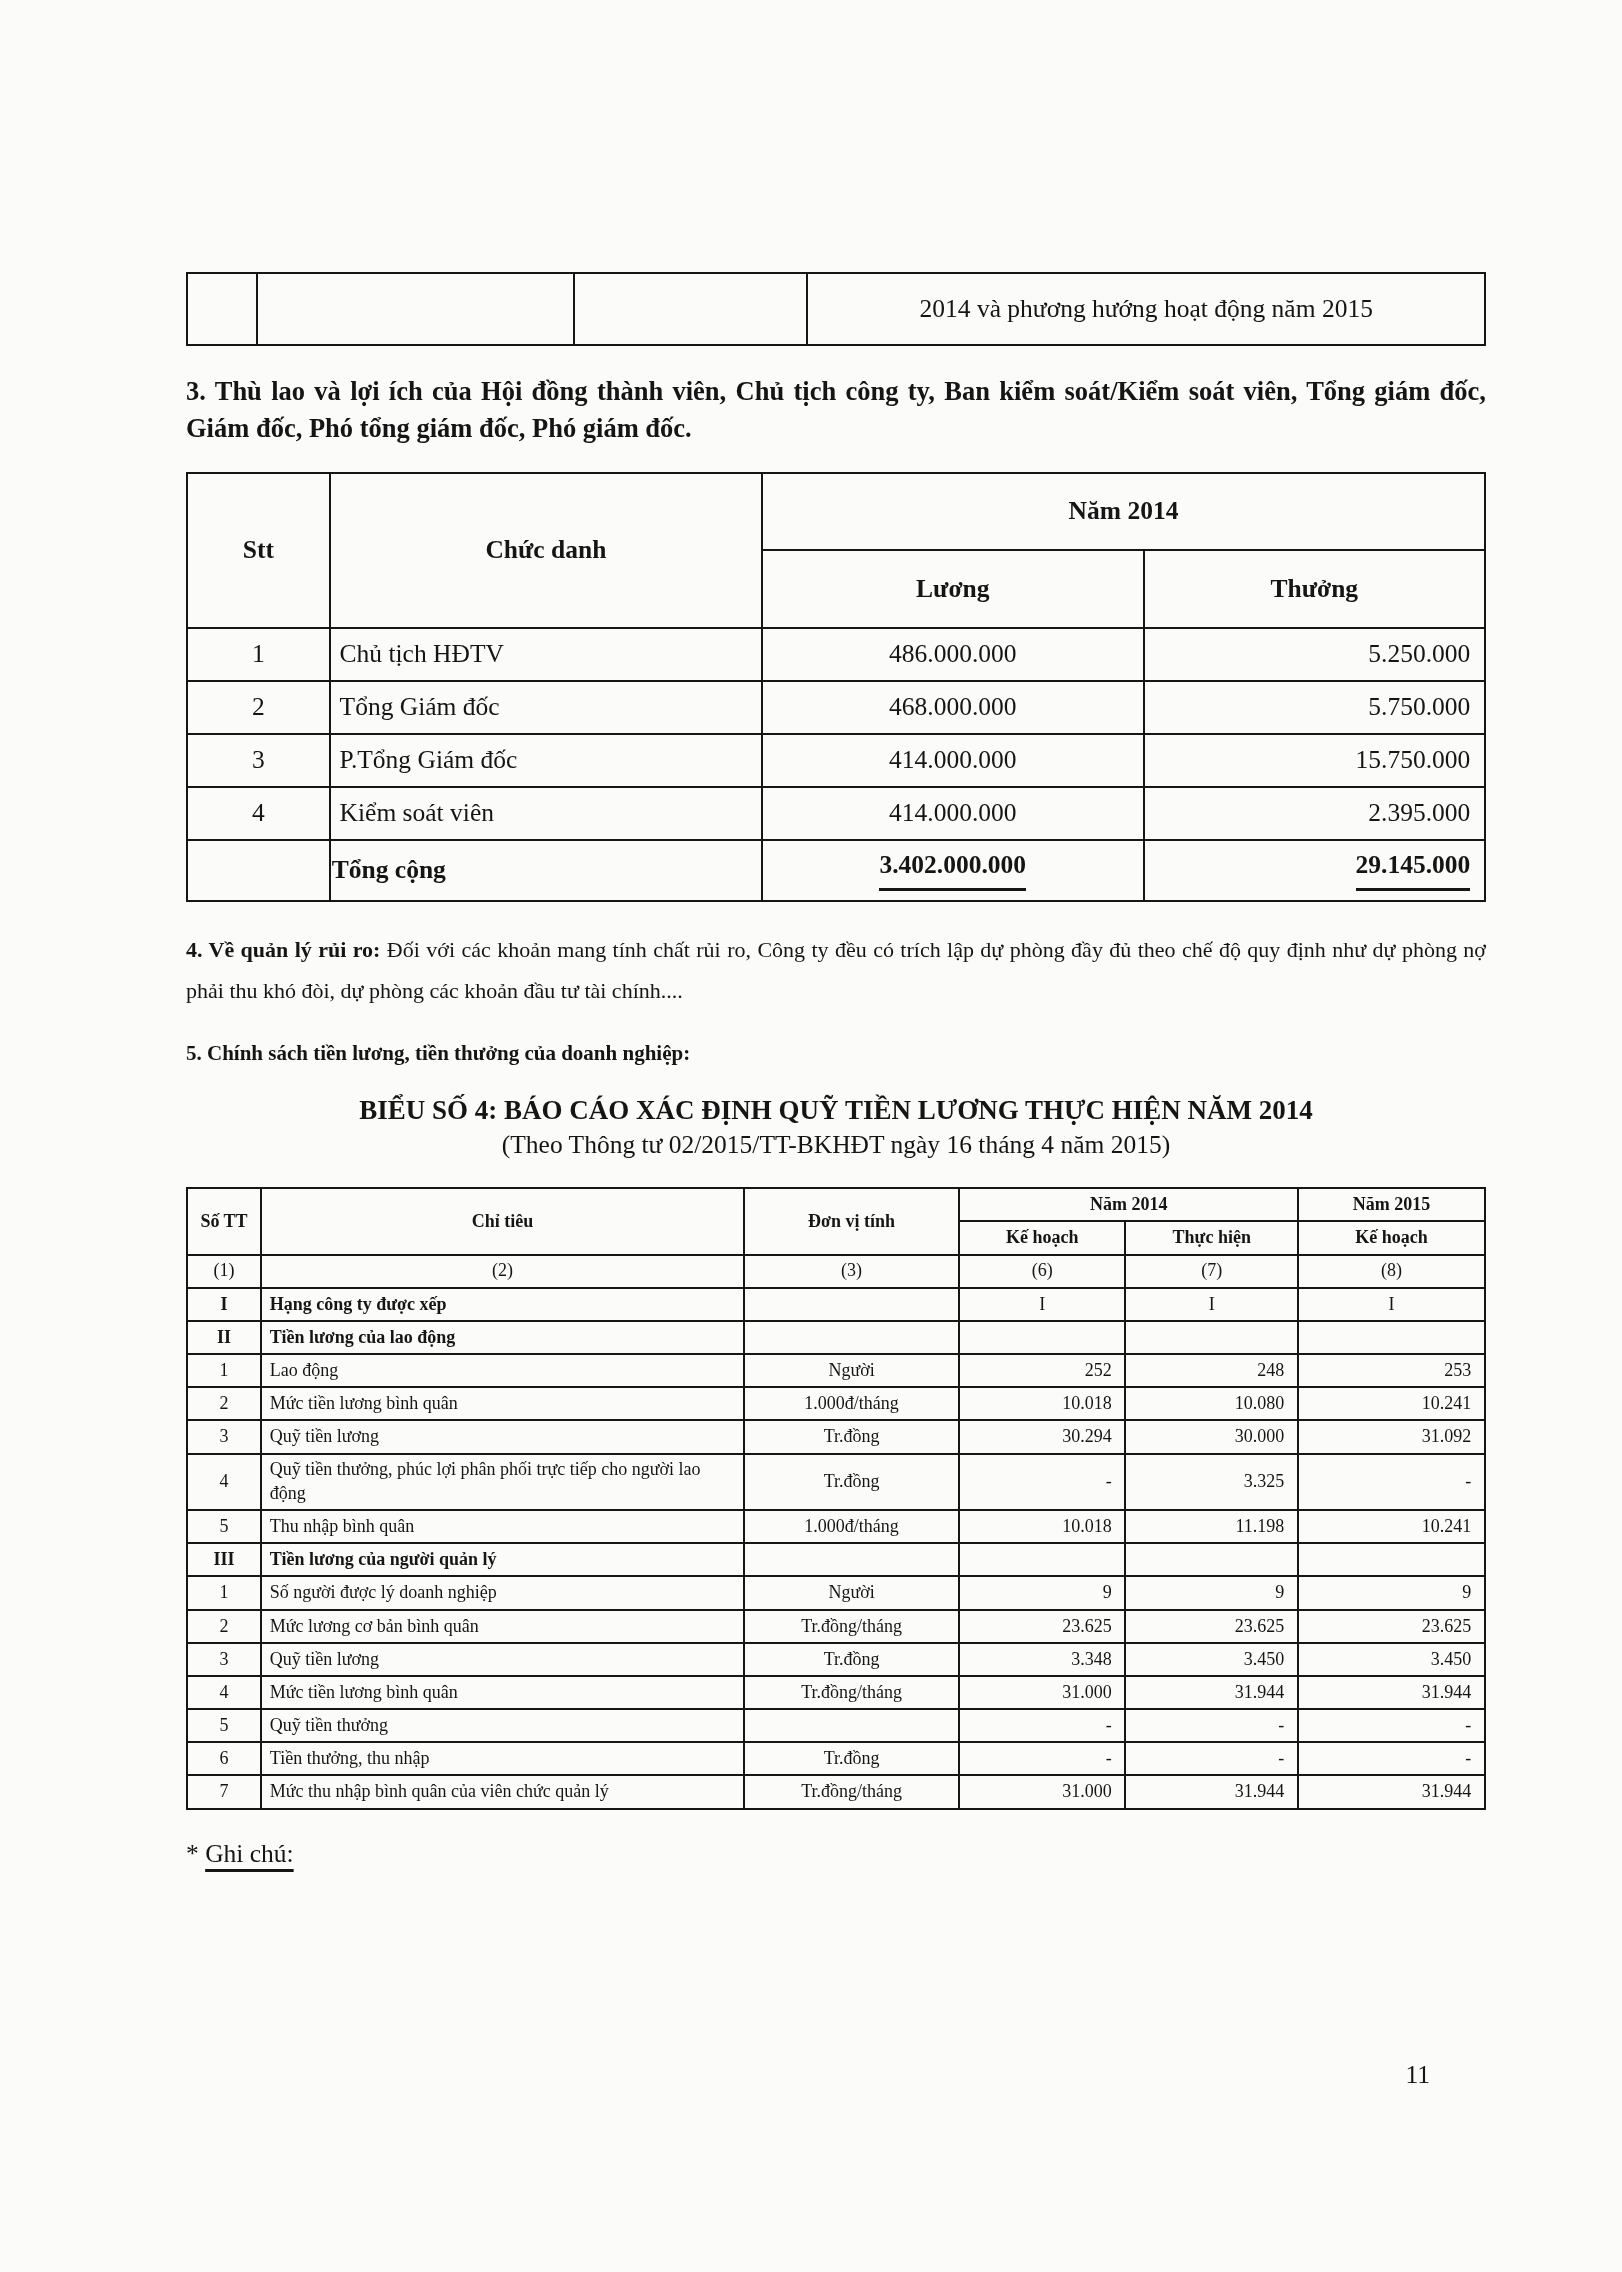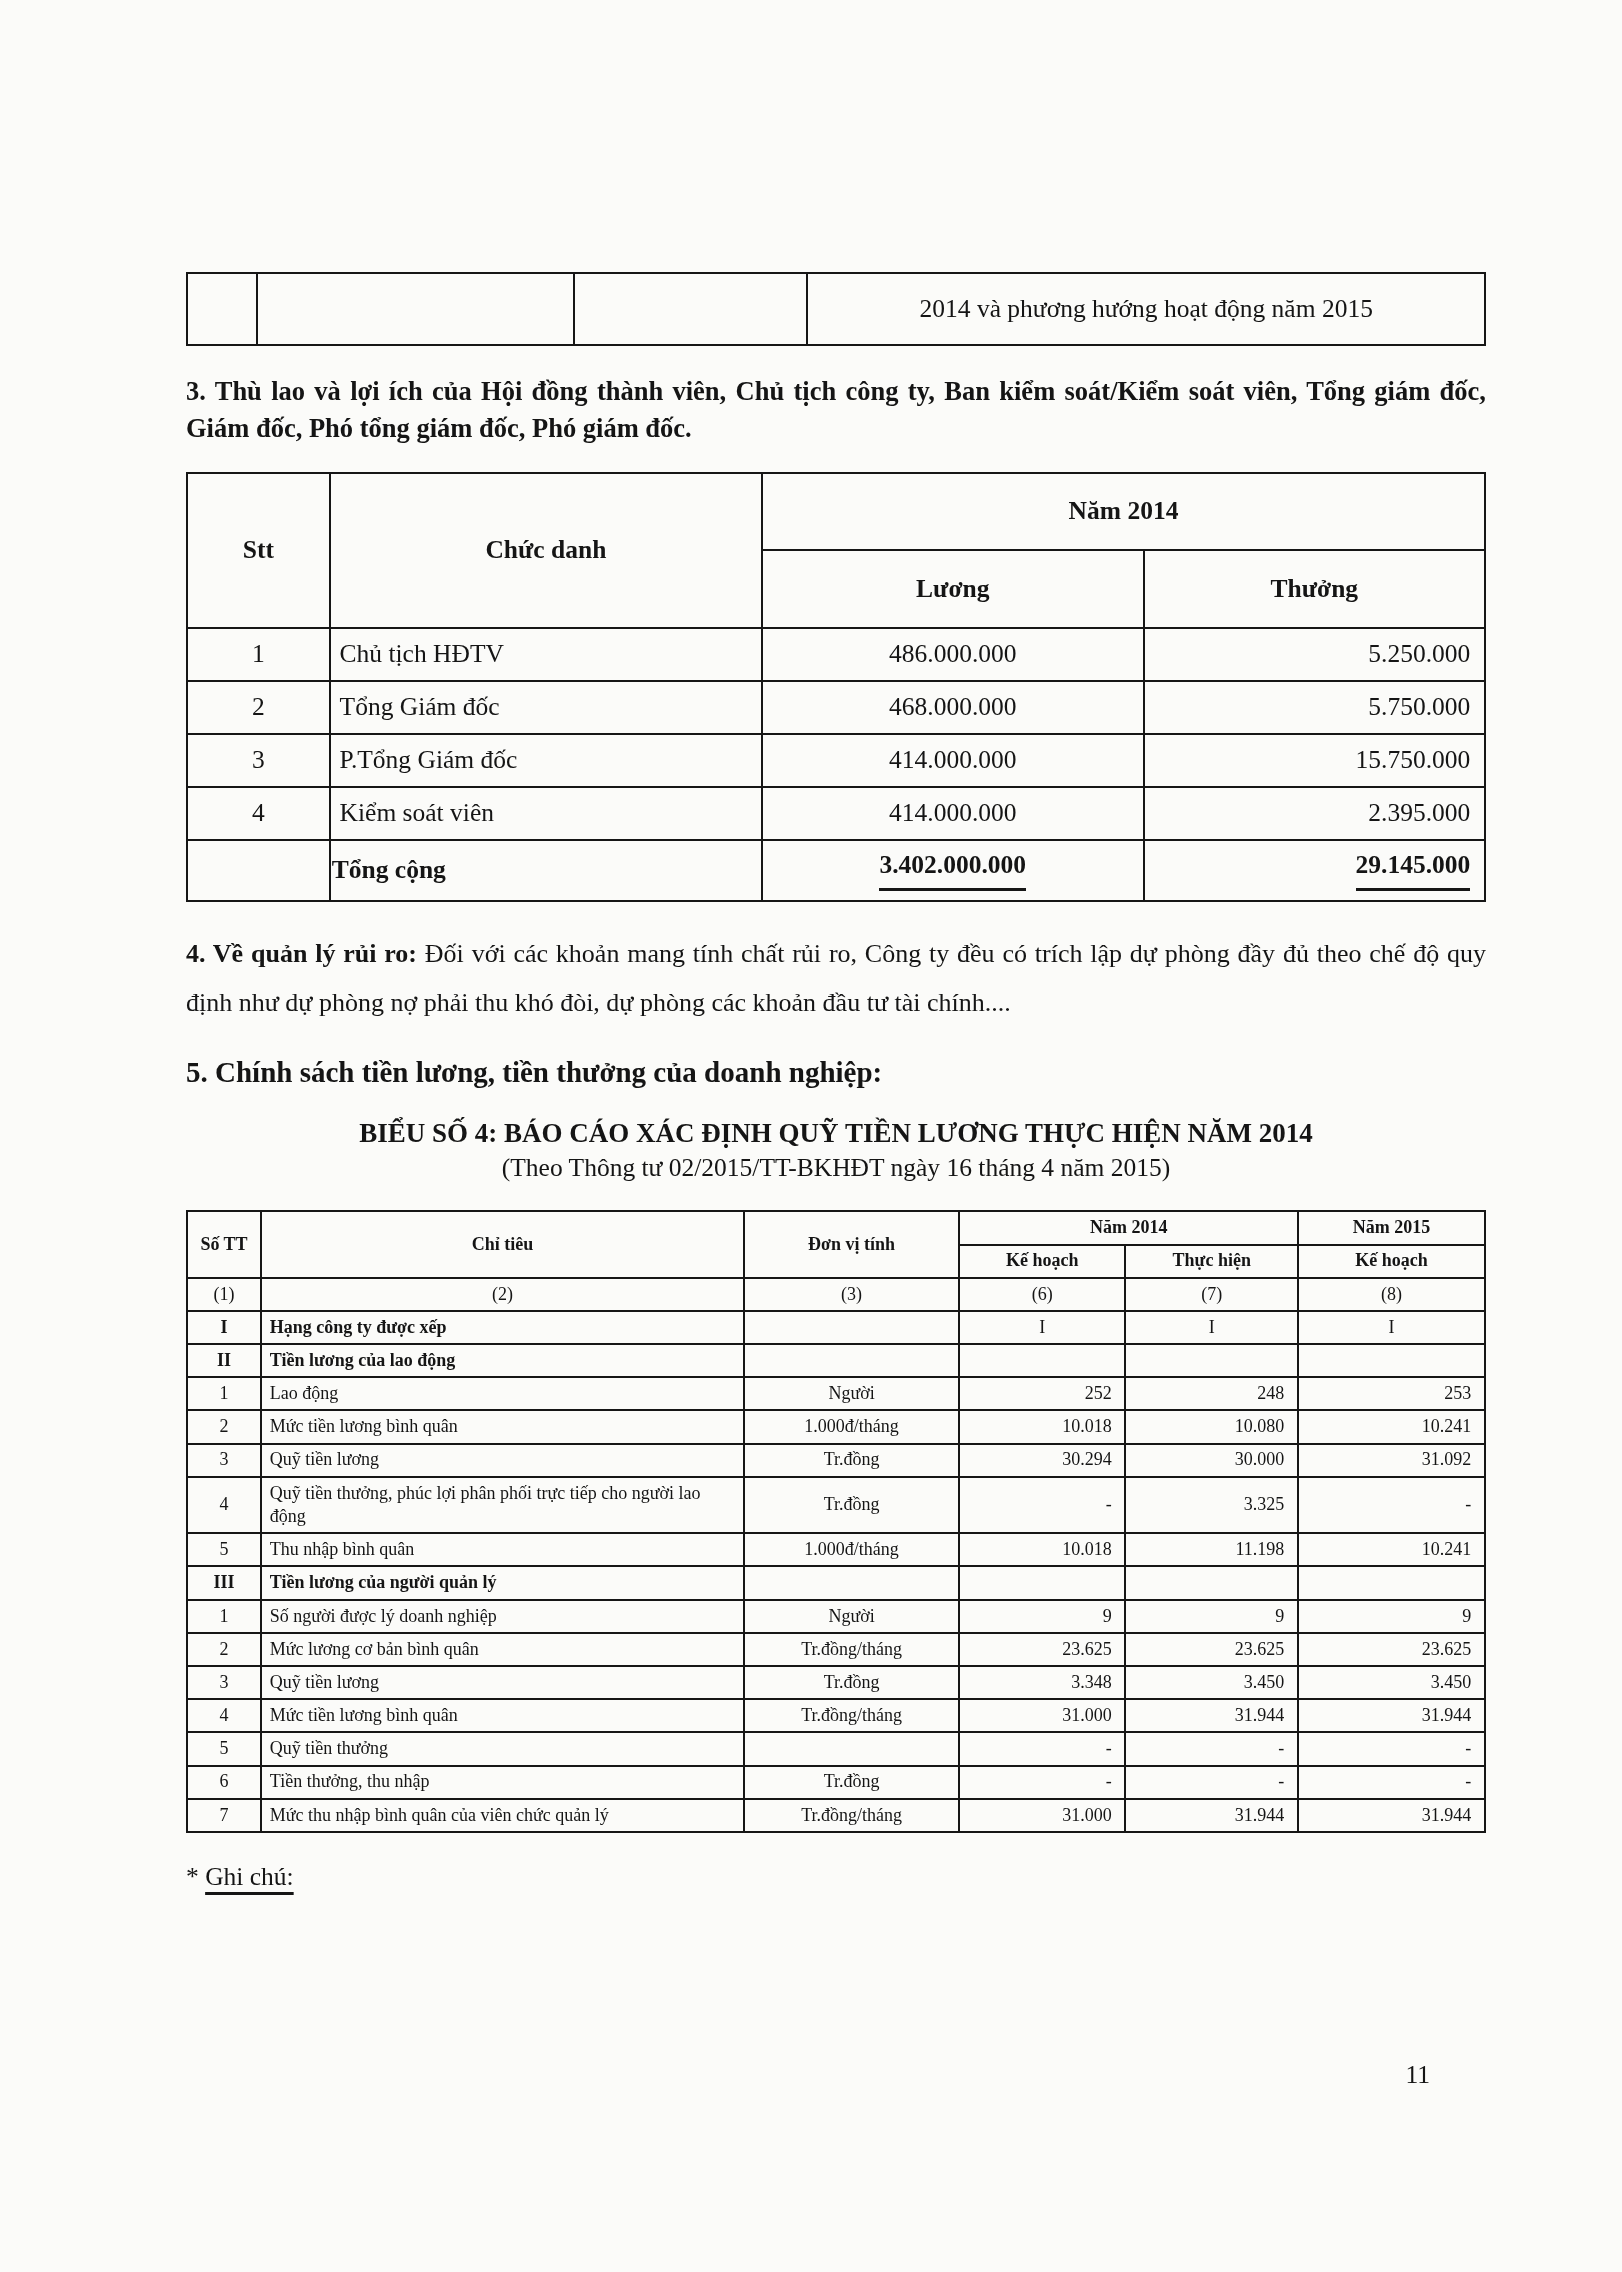--- a/index.html
+++ b/index.html
@@ -54,28 +54,28 @@
   table.t1 tr.total td{ height:57px; font-weight:bold; }
   table.t1 tr.total td.tlabel{ text-align:left; }
   .uline{
     display:inline-block;
     border-bottom:3.4px solid #161616;
     padding-bottom:8px;
   }
   
   .p4{
     margin:27px 0 0 0;
-    font-size:26px; line-height:1.9;
+    font-size:22px; line-height:1.9;
     text-align:justify;
   }
   .p4 b{ font-weight:bold; }
   
   .h5{
     margin:29px 0 0 0;
-    font-size:29px; font-weight:bold;
+    font-size:21px; font-weight:bold;
   }
   
   .btitle{
     margin:29px 0 0 0;
     font-size:27px; font-weight:bold;
     text-align:center;
   }
   .bsub{
     margin:3.9px 0 0 0;
     font-size:25.5px; text-align:center;

